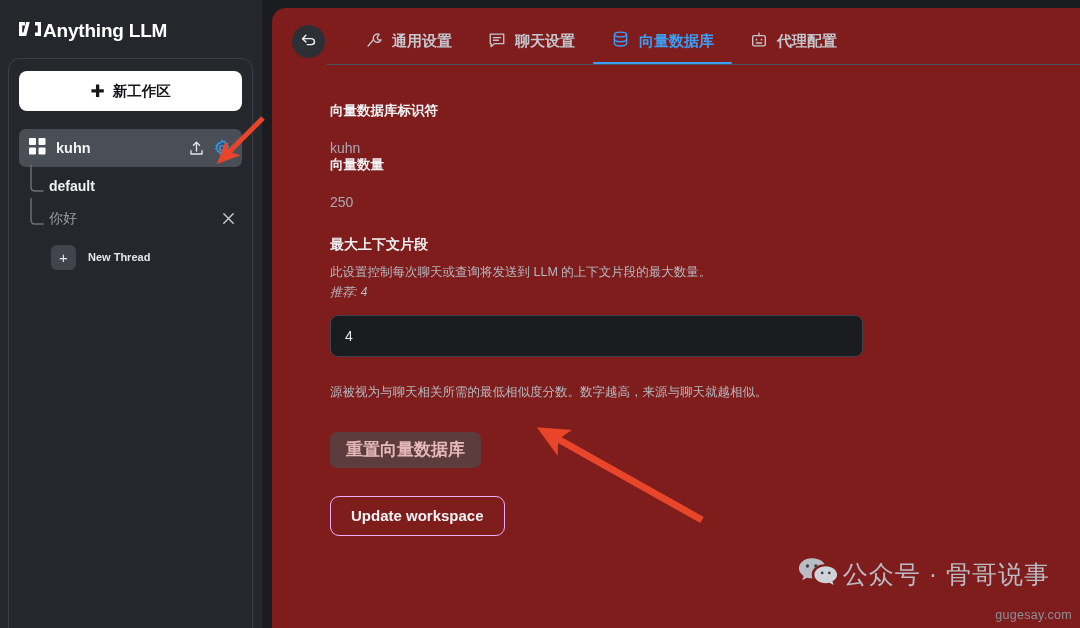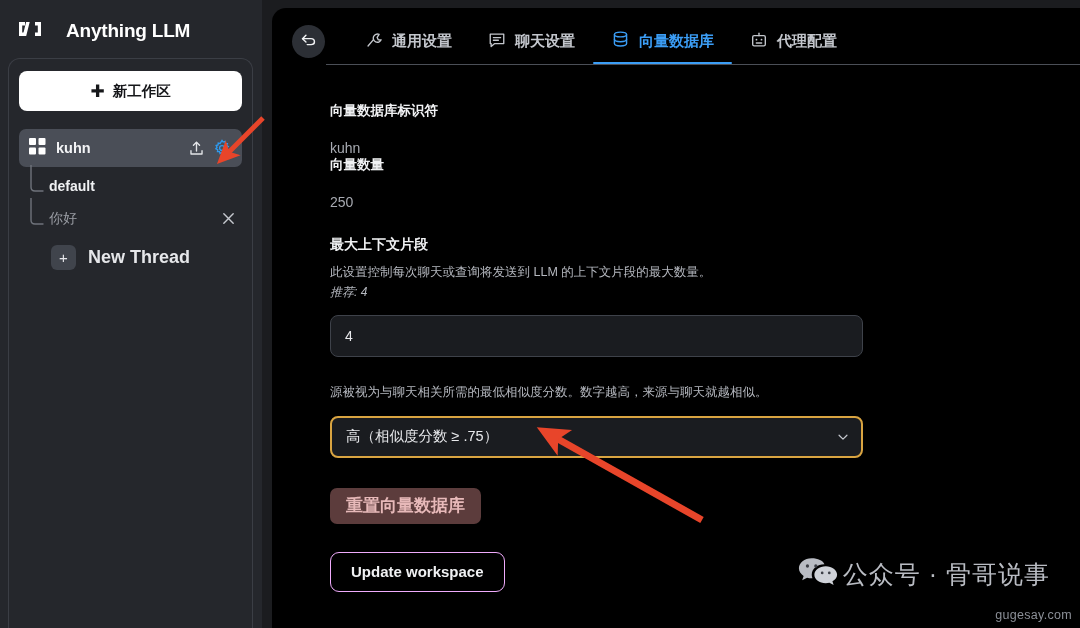--- a/index.html
+++ b/index.html
@@ -17,21 +17,21 @@
   }
 
   
   .sidebar {
     position: relative;
     width: 262px; height: 628px;
     background: #25272c;
     flex: 0 0 262px;
   }
   .brand {
-    display: flex; align-items: center; gap: 24px;
+    display: flex; align-items: center; gap: 1px;
     padding: 16px 0 0 18px;
     height: 46px;
   }
   .brand-logo { display:block; }
   .brand-name {
     color: #ffffff;
     font-size: 19px;
     font-weight: 700;
     letter-spacing: -0.2px;
     white-space: nowrap;
@@ -98,30 +98,30 @@
     margin-top: 7px; padding-left: 22px;
     height: 30px;
   }
   .nt-plus {
     width: 25px; height: 25px; border-radius: 6px;
     background: #40444c;
     display: flex; align-items: center; justify-content: center;
     color: #e6e7ea; font-size: 15px; line-height: 1;
     cursor: pointer;
   }
-  .nt-label { color: #e6e7ea; font-size: 18px; font-weight: 600; }
+  .nt-label { color: #e6e7ea; font-size: 11px; font-weight: 600; }
 
   
   .main {
     position: relative;
     margin-left: 10px;
     margin-top: 8px;
     width: 808px;
     height: 620px;
-    background: #000000;
+    background: #7f1d1d;
     border-radius: 14px 0 0 0;
     overflow: hidden;
   }
   .tabbar {
     position: relative;
     display: flex; align-items: center;
     height: 66px;
     padding-left: 20px;
     gap: 0px;
   }
@@ -421,30 +421,20 @@
 
       <div class="sec">
         <div class="sec-title">最大上下文片段</div>
         <div class="sec-desc">此设置控制每次聊天或查询将发送到 LLM 的上下文片段的最大数量。</div>
         <div class="sec-rec">推荐: 4</div>
         <input class="num-input" type="text" value="4" style="">
       </div>
 
       <div class="sec">
         <div class="sec-desc">源被视为与聊天相关所需的最低相似度分数。数字越高，来源与聊天就越相似。</div>
-        <div class="select-wrap">
-          <div class="select-box">
-            <span>高（相似度分数 ≥ .75）</span>
-          </div>
-          <span class="chev">
-            <svg width="14" height="14" viewBox="0 0 16 16" fill="none" stroke="#c6c9cf" stroke-width="1.4" stroke-linecap="round" stroke-linejoin="round">
-              <path d="M3.5 6 L8 10.5 L12.5 6"></path>
-            </svg>
-          </span>
-        </div>
       </div>
 
       <div>
         <div>
           <button class="reset-btn">重置向量数据库</button>
         </div>
         <div>
           <button class="update-btn">Update workspace</button>
         </div>
       </div>

